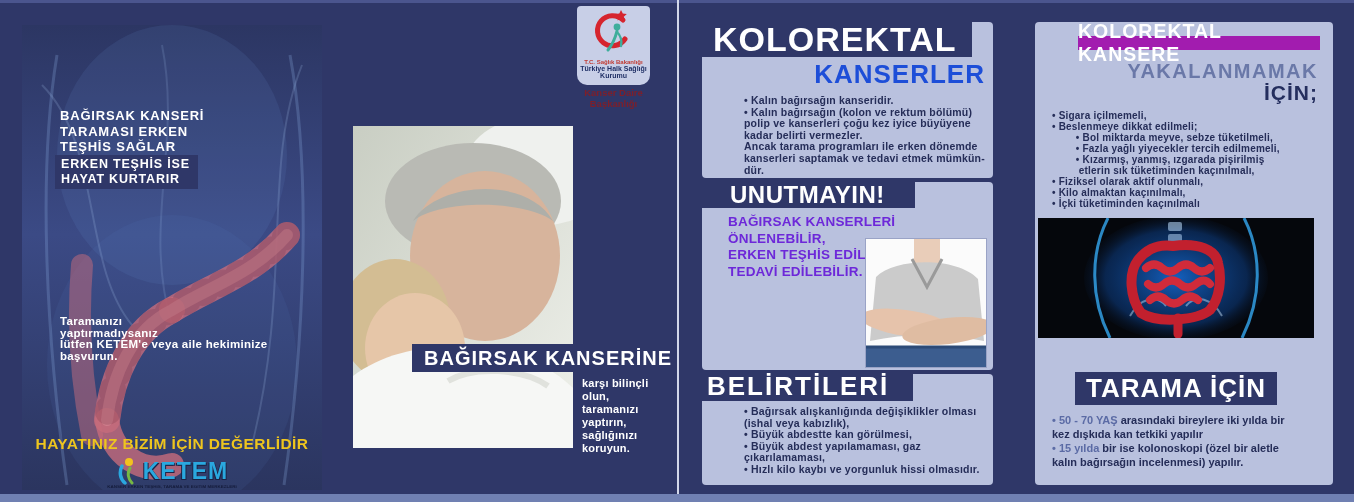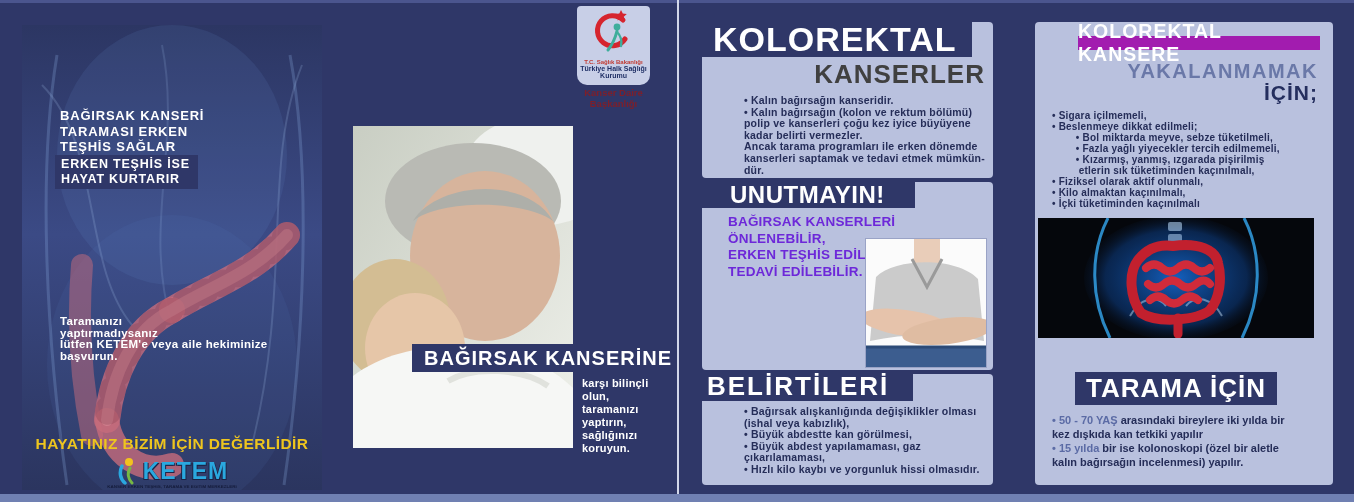--- a/index.html
+++ b/index.html
@@ -41,21 +41,21 @@
              font-weight:bold;color:#7e1f2a;}
   .photo{left:353px;top:126px;width:220px;height:322px;}
   .cover-band{left:412px;top:344px;height:28px;padding:0 12px;display:flex;align-items:center;}
   .cover-band-t{font-size:20px;font-weight:bold;letter-spacing:1px;}
   .cover-sub{left:582px;top:377px;width:90px;font-size:11px;line-height:13px;font-weight:bold;letter-spacing:.2px;}
 
   
   .block1{left:702px;top:22px;width:291px;height:156px;}
   .b1-navy{left:0;top:0;width:270px;height:35px;background:#2f3768;}
   .b1-title{left:11px;top:0px;font-size:34px;line-height:35px;font-weight:bold;letter-spacing:1px;}
-  .b1-sub{right:8px;top:37px;font-size:26px;font-weight:bold;color:#404040;letter-spacing:1px;}
+  .b1-sub{right:8px;top:37px;font-size:26px;font-weight:bold;color:#1d4ed8;letter-spacing:1px;}
   .b1-bullets{left:42px;top:73px;width:248px;}
   .block2{left:702px;top:182px;width:291px;height:188px;}
   .b2-navy{left:0;top:0;width:201px;height:26px;background:#2f3768;padding-left:12px;display:flex;align-items:center;}
   .b2-title{font-size:24px;font-weight:bold;letter-spacing:.5px;margin-left:16px;}
   .b2-text{left:26px;top:32px;width:250px;font-size:13.5px;line-height:16.5px;font-weight:bold;color:#6d28d9;letter-spacing:.2px;}
   .b2-photo{left:163px;top:56px;width:120px;height:128px;border:1px solid #9aa3c6;}
   .block3{left:702px;top:374px;width:291px;height:111px;}
   .b3-navy{left:-5px;top:-3px;width:206px;height:30px;background:#2f3768;padding-left:10px;display:flex;align-items:center;}
   .b3-title{font-size:26px;font-weight:bold;letter-spacing:2px;}
   .b3-bullets{left:42px;top:32px;width:248px;}

